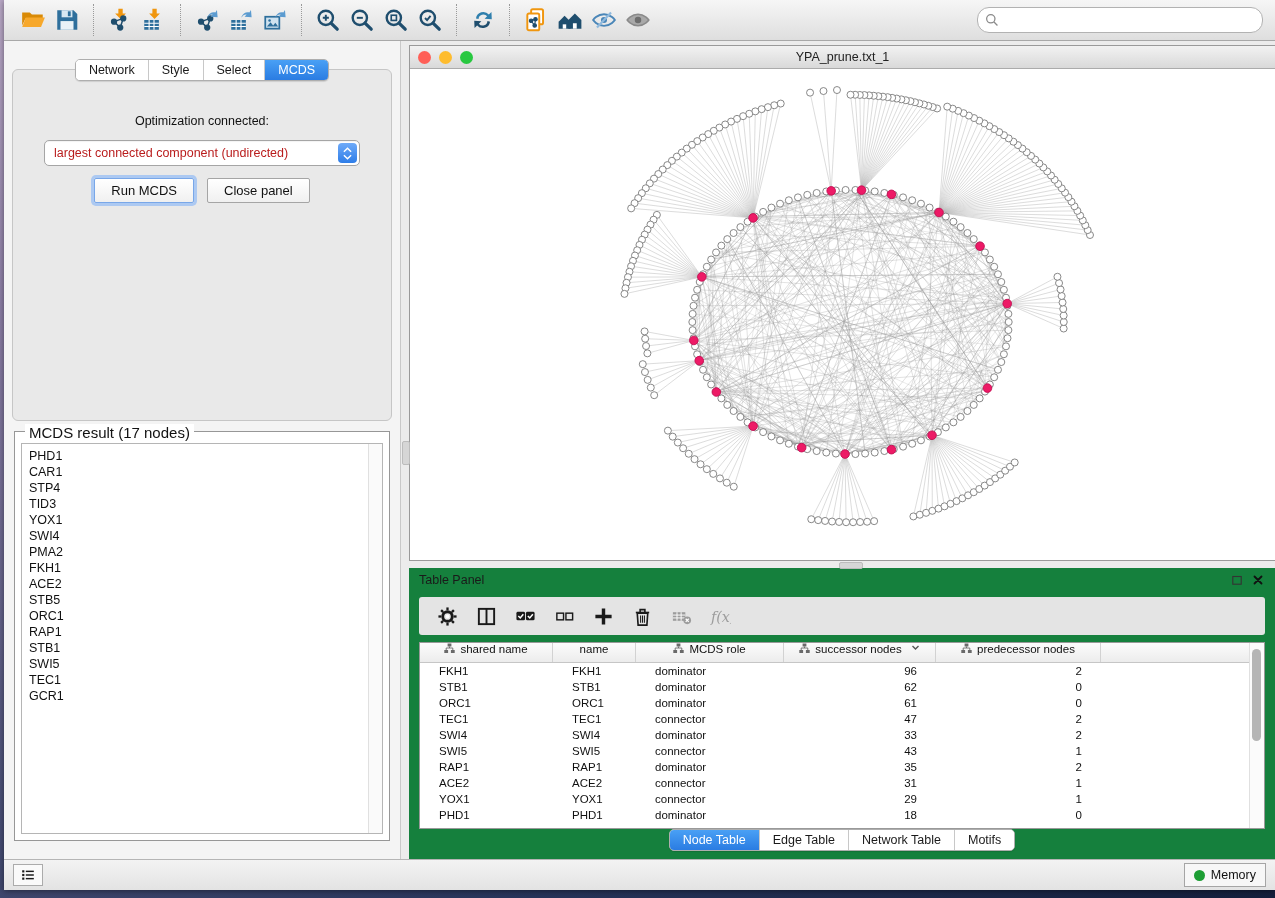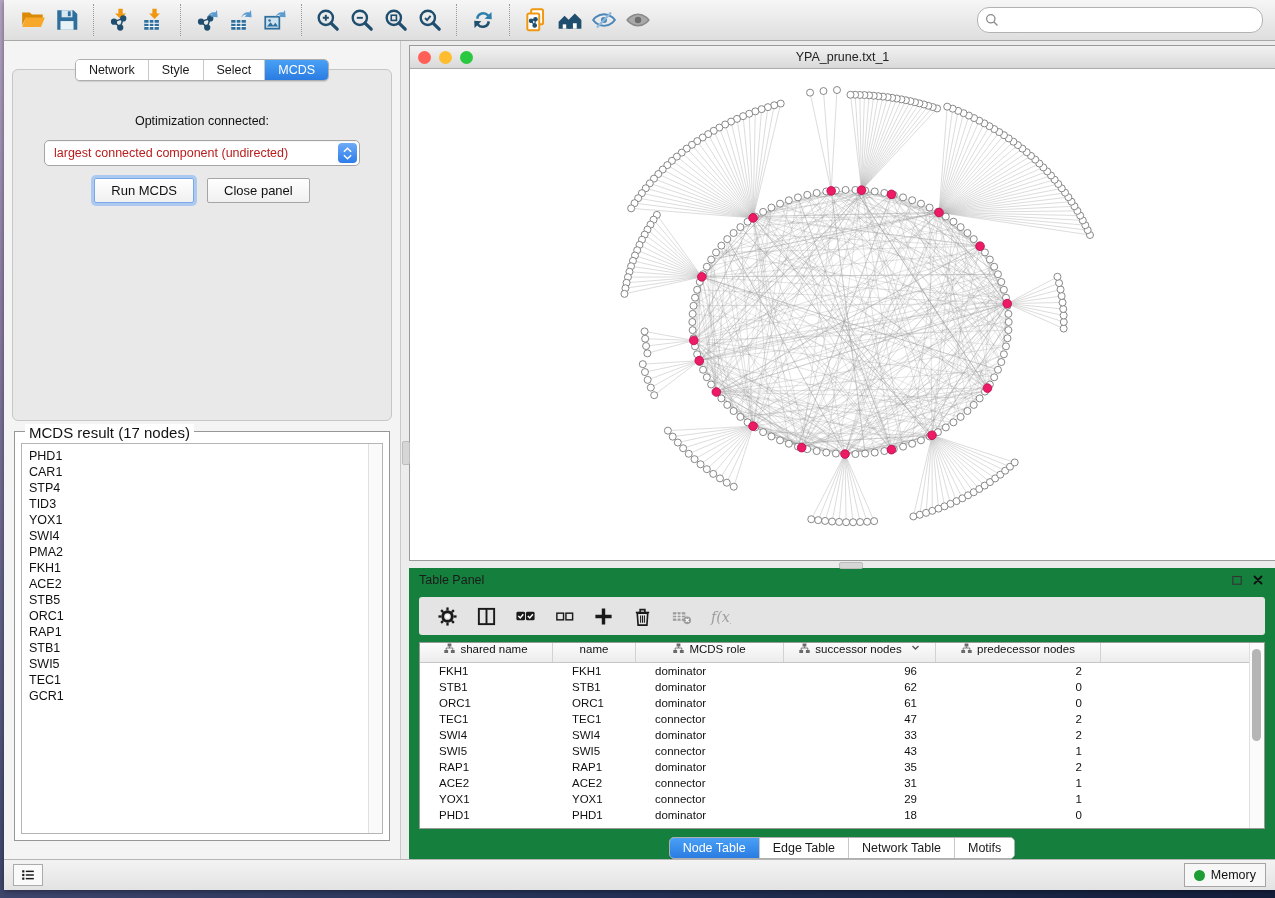--- a/index.html
+++ b/index.html
@@ -67,21 +67,21 @@
   .tbl{position:absolute;left:0;top:0;right:14px;bottom:0;font-size:11.5px;color:#111;}
   .tbl-head{display:flex;height:19px;background:linear-gradient(#fcfcfc,#ececec);border-bottom:1px solid #c6c6c6;}
   .th{display:flex;justify-content:center;gap:5px;border-right:1px solid #d2d2d2;box-sizing:border-box;overflow:hidden;white-space:nowrap;}
   .th svg.hier{width:11px;height:11px;flex:0 0 auto;}
   .th svg.chev{width:9px;height:9px;flex:0 0 auto;margin-left:4px;}
   .tr{display:flex;height:16px;align-items:center;}
   .td{box-sizing:border-box;padding-left:19px;overflow:hidden;white-space:nowrap;}
   .td.num{text-align:right;padding-left:0;padding-right:19px;}
   .tbl-scroll{position:absolute;right:0;top:0;bottom:0;width:14px;background:#fbfbfb;border-left:1px solid #e0e0e0;}
   .tbl-thumb{position:absolute;left:2px;top:6px;width:9px;height:92px;background:#b5b5b5;border-radius:5px;}
-  .tp-tabs{flex:0 0 30px;display:flex;align-items:flex-end;justify-content:center;}
+  .tp-tabs{flex:0 0 30px;display:flex;align-items:flex-start;justify-content:center;}
   
   .statusbar{height:30px;flex:0 0 30px;background:linear-gradient(#f3f3f3,#e3e3e3);border-top:1px solid #b5b5b5;display:flex;align-items:center;padding:0 9px;}
   .sb-btn{width:28px;height:20px;background:#fafafa;border:1px solid #ababab;display:flex;align-items:center;justify-content:center;}
   .sb-btn svg{width:16px;height:16px;}
   .memory{margin-left:auto;height:22px;background:#f7f7f7;border:1px solid #a5a5a5;display:flex;align-items:center;gap:6px;padding:0 9px;font-size:12.5px;color:#111;}
   .memdot{width:11px;height:11px;border-radius:50%;}
 </style>
 </head>
 <body>
 

